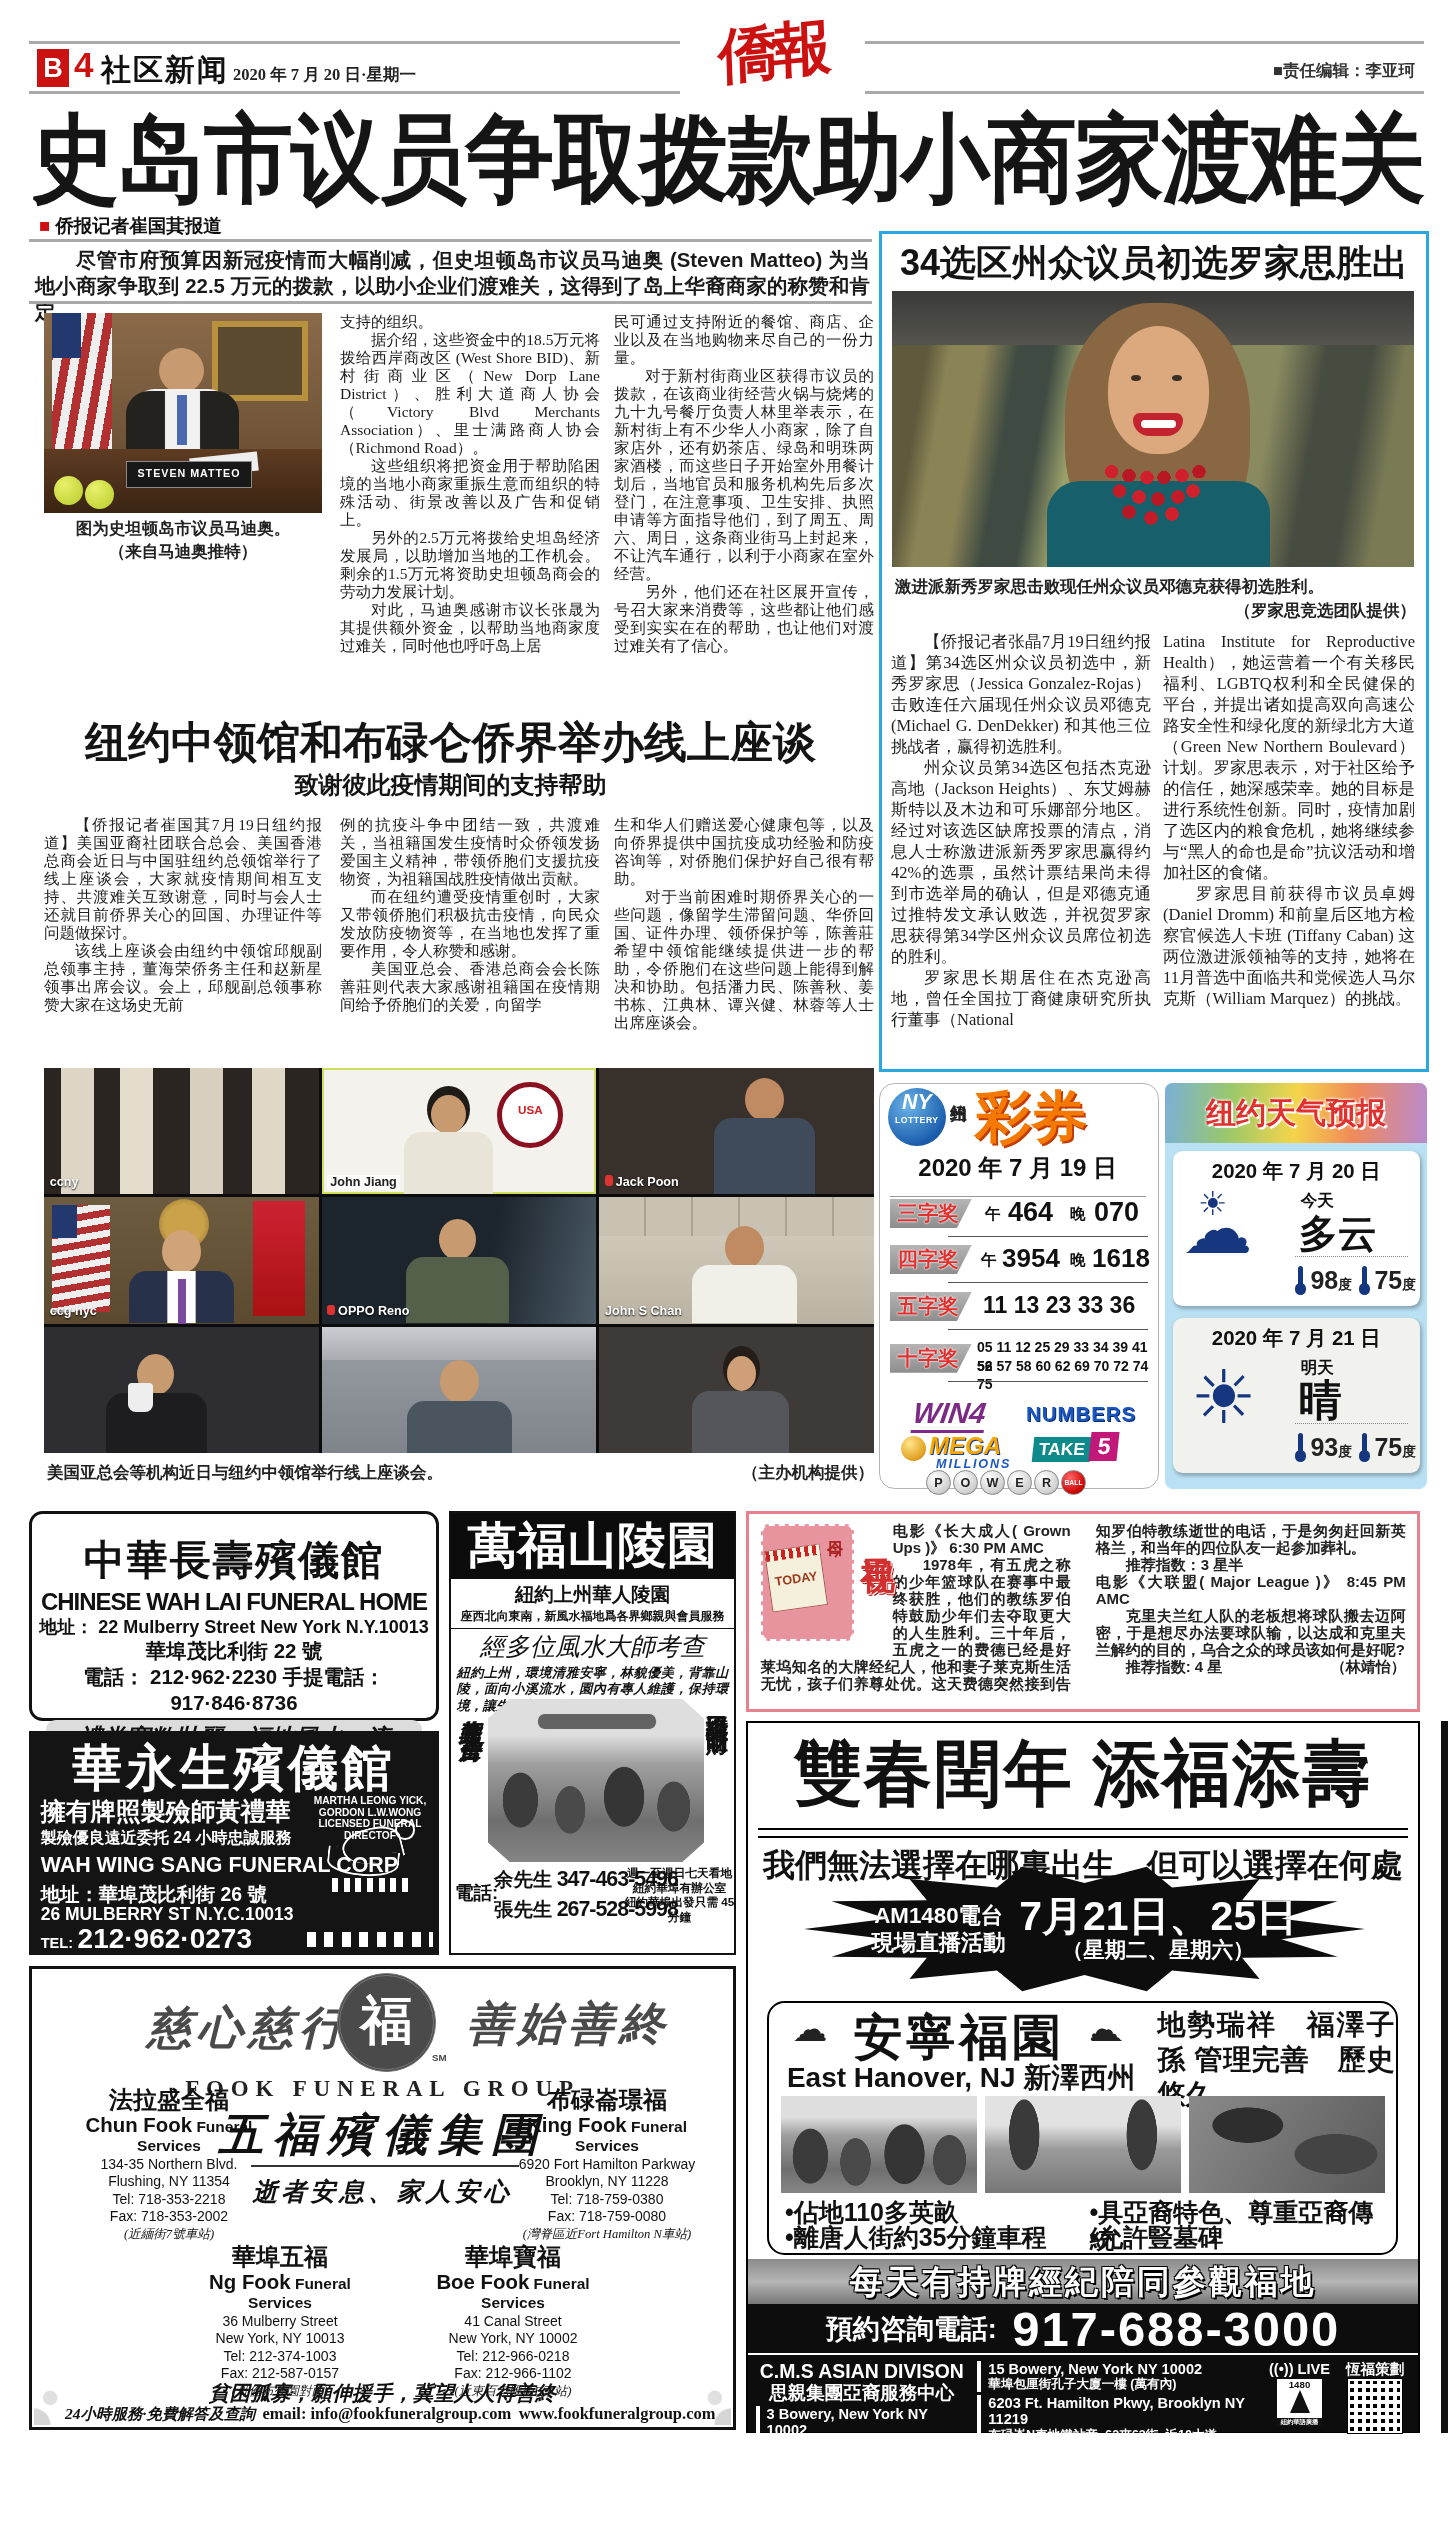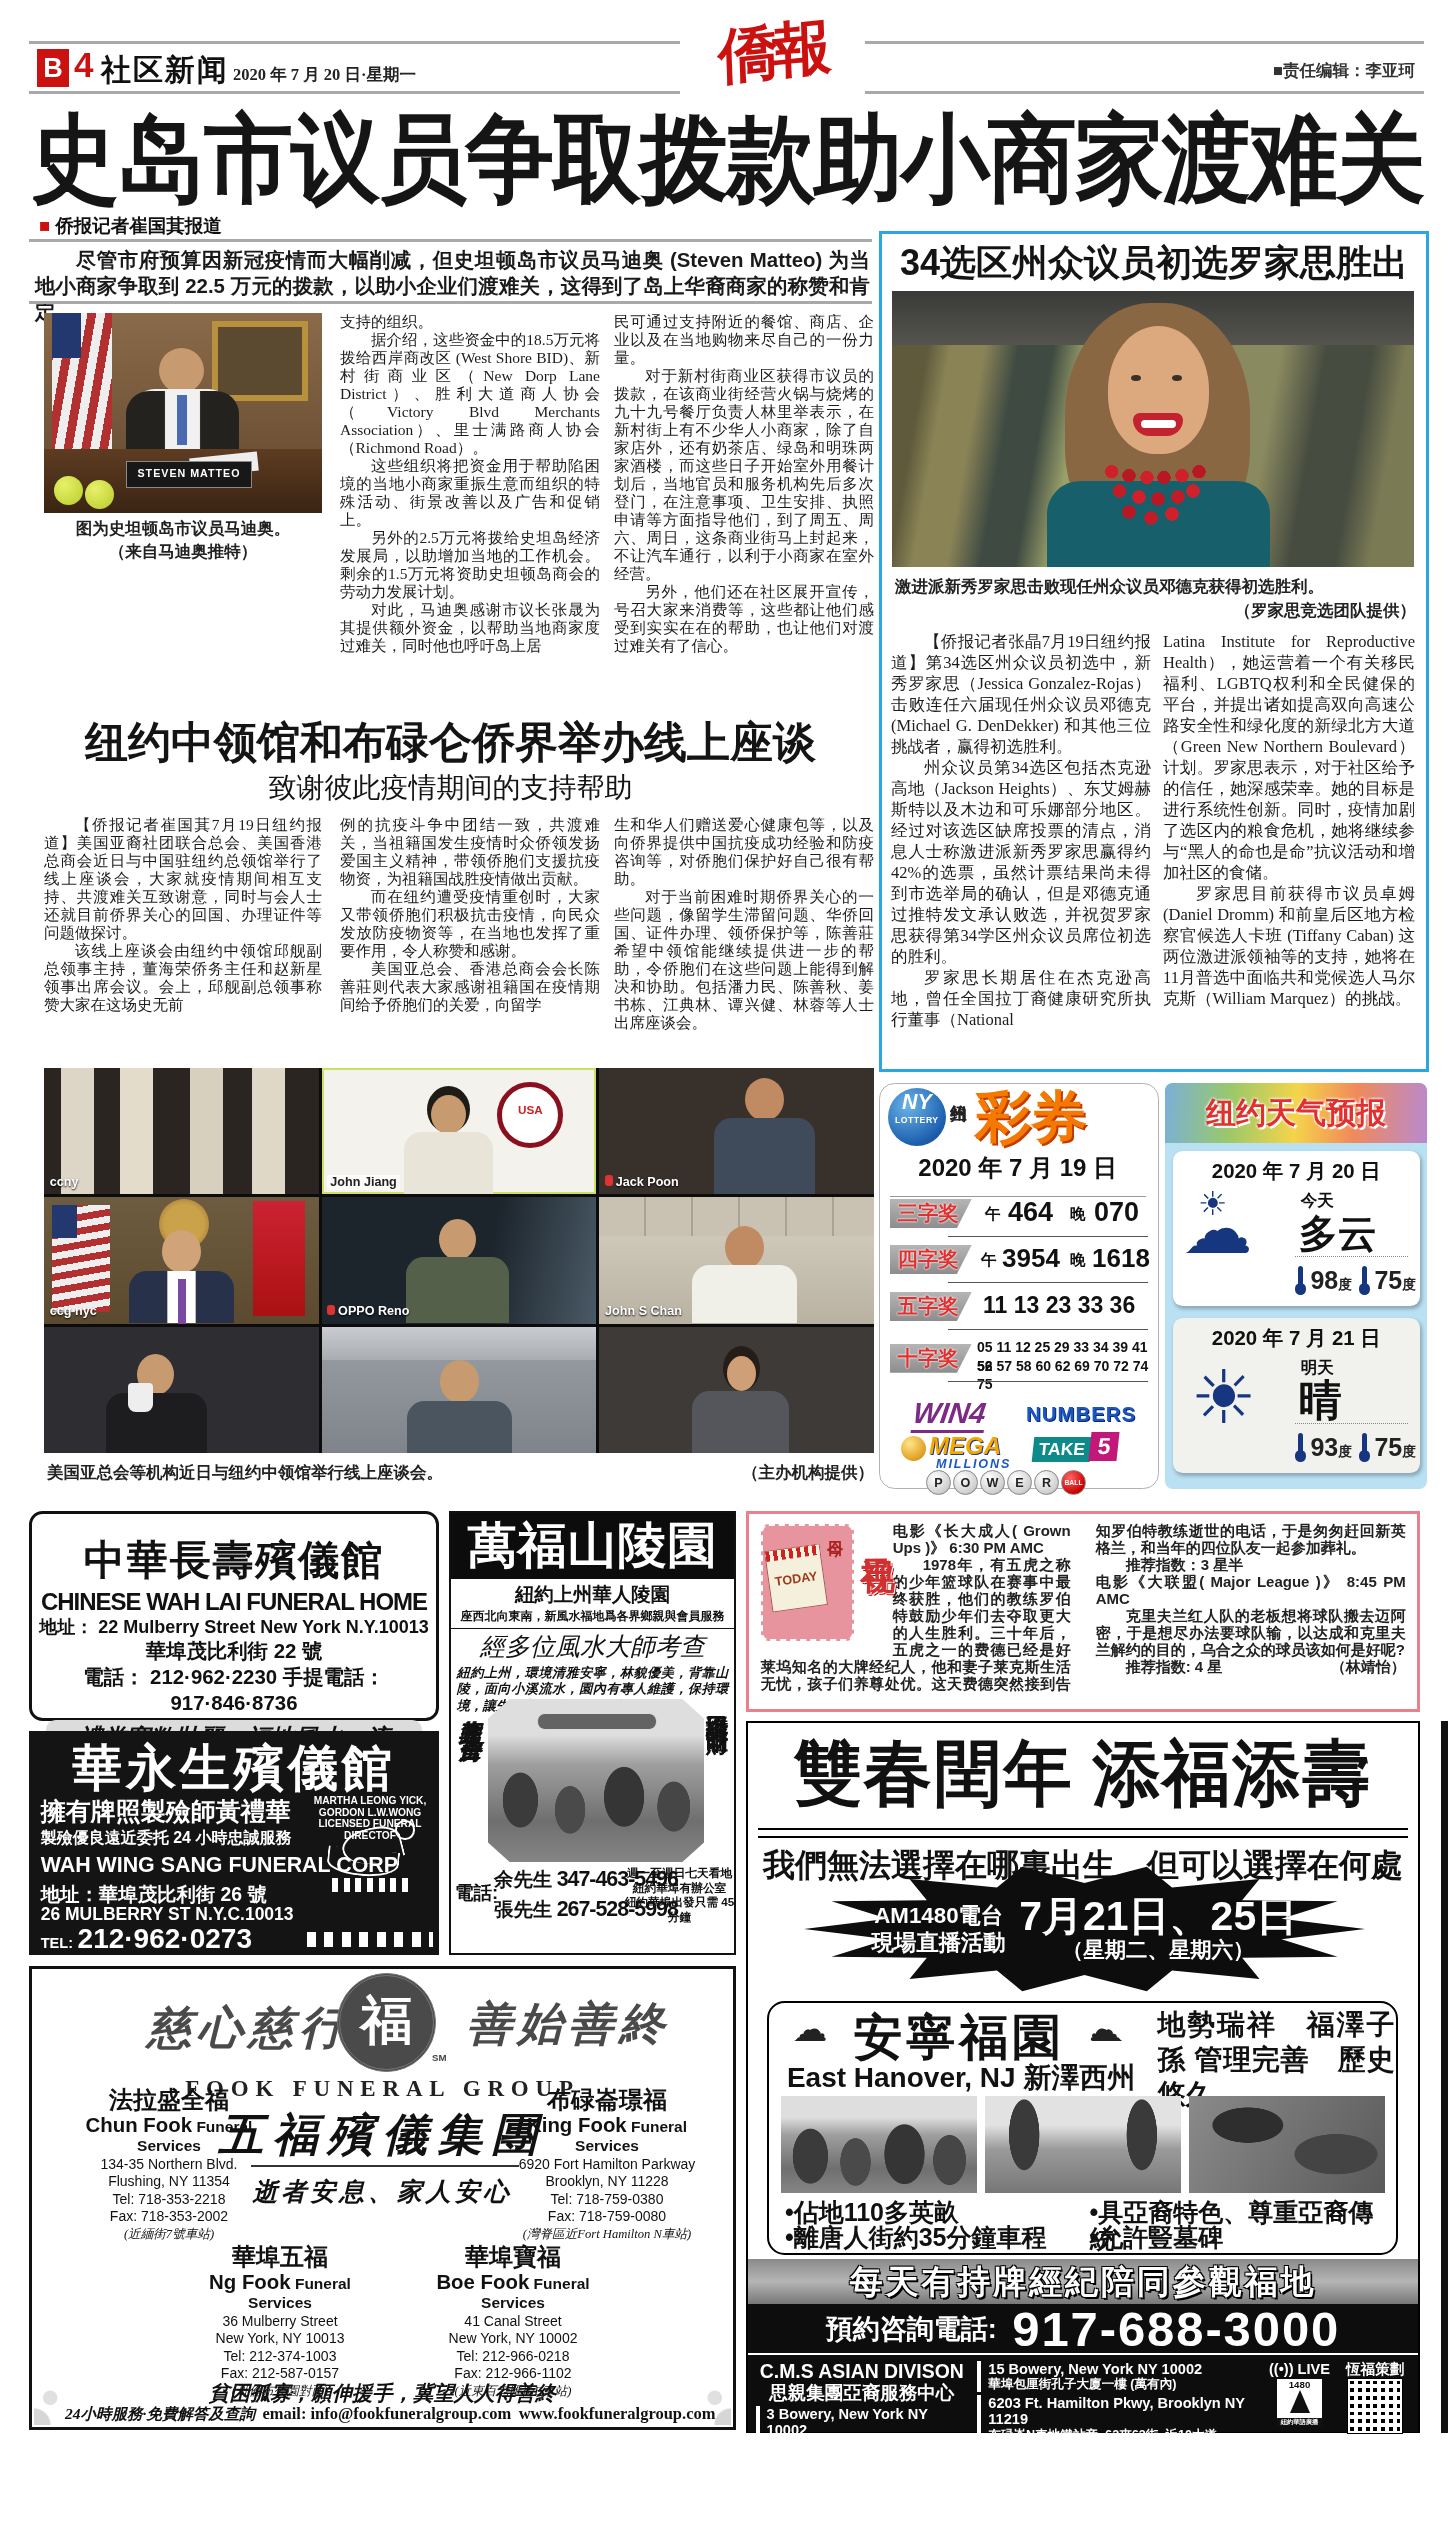--- a/index.html
+++ b/index.html
@@ -114,21 +114,21 @@
     <p>另外的2.5万元将拨给史坦岛经济发展局，以助增加当地的工作机会。剩余的1.5万元将资助史坦顿岛商会的劳动力发展计划。</p>
     <p>对此，马迪奥感谢市议长张晟为其提供额外资金，以帮助当地商家度过难关，同时他也呼吁岛上居</p>
   </div>
   <div class="abs" style="left:29px;top:717px;width:843px;text-align:center;font:900 43px/50px 'Liberation Sans',sans-serif;color:#141414">纽约中领馆和布碌仑侨界举办线上座谈</div>
 
   <div class="abs bodycol" style="left:614px;top:313px;width:260px">
     <p class="cont">民可通过支持附近的餐馆、商店、企业以及在当地购物来尽自己的一份力量。</p>
     <p>对于新村街商业区获得市议员的拨款，在该商业街经营火锅与烧烤的九十九号餐厅负责人林里举表示，在新村街上有不少华人小商家，除了自家店外，还有奶茶店、绿岛和明珠两家酒楼，而这些日子开始室外用餐计划后，当地官员和服务机构先后多次登门，在注意事项、卫生安排、执照申请等方面指导他们，到了周五、周六、周日，这条商业街马上封起来，不让汽车通行，以利于小商家在室外经营。</p>
     <p>另外，他们还在社区展开宣传，号召大家来消费等，这些都让他们感受到实实在在的帮助，也让他们对渡过难关有了信心。</p>
   </div>
-  <div class="abs serif" style="left:29px;top:769px;width:843px;text-align:center;font-size:28px;font-weight:400;color:#141414">致谢彼此疫情期间的支持帮助</div>
+  <div class="abs serif" style="left:29px;top:769px;width:843px;text-align:center;font-size:24px;font-weight:700;color:#141414">致谢彼此疫情期间的支持帮助</div>
 
   <div class="abs bodycol" style="left:44px;top:816px;width:278px">
     <p>【侨报记者崔国萁7月19日纽约报道】美国亚裔社团联合总会、美国香港总商会近日与中国驻纽约总领馆举行了线上座谈会，大家就疫情期间相互支持、共渡难关互致谢意，同时与会人士还就目前侨界关心的回国、办理证件等问题做探讨。</p>
     <p>该线上座谈会由纽约中领馆邱舰副总领事主持，董海荣侨务主任和赵新星领事出席会议。会上，邱舰副总领事称赞大家在这场史无前</p>
   </div>
   <div class="abs bodycol" style="left:340px;top:816px;width:260px">
     <p class="cont">例的抗疫斗争中团结一致，共渡难关，当祖籍国发生疫情时众侨领发扬爱国主义精神，带领侨胞们支援抗疫物资，为祖籍国战胜疫情做出贡献。</p>
     <p>而在纽约遭受疫情重创时，大家又带领侨胞们积极抗击疫情，向民众发放防疫物资等，在当地也发挥了重要作用，令人称赞和感谢。</p>
     <p>美国亚总会、香港总商会会长陈善莊则代表大家感谢祖籍国在疫情期间给予侨胞们的关爱，向留学</p>
   </div>

